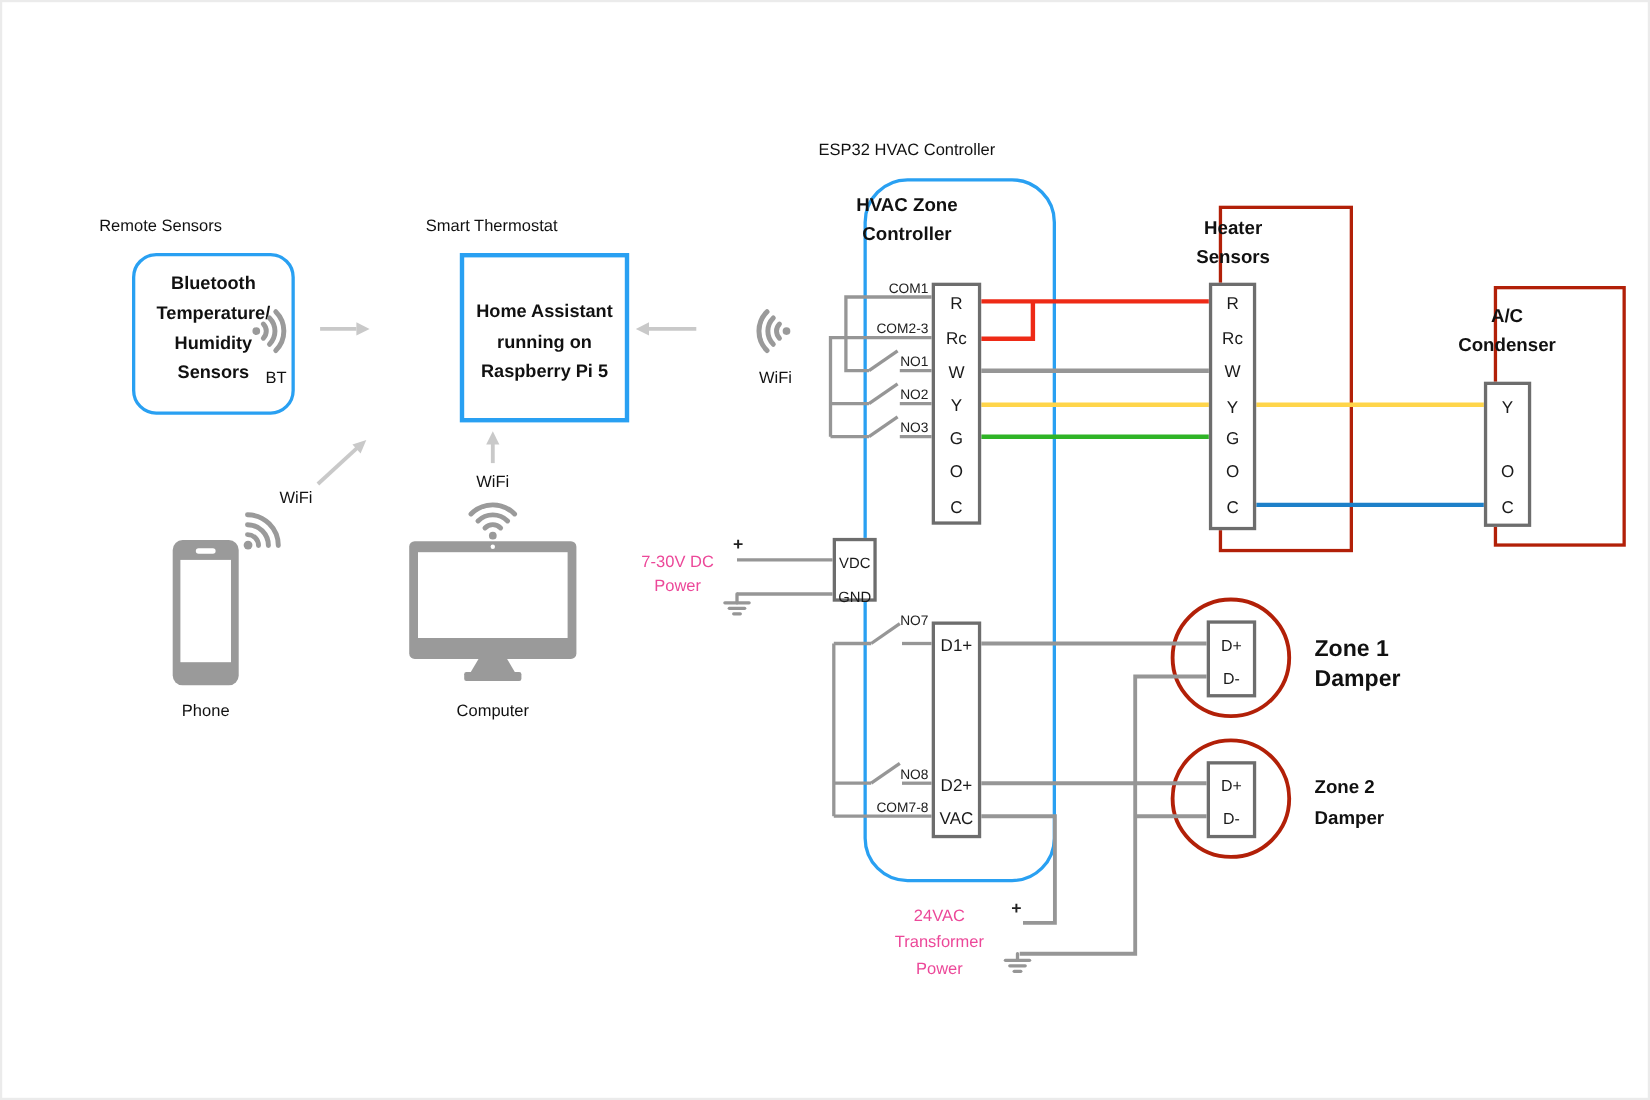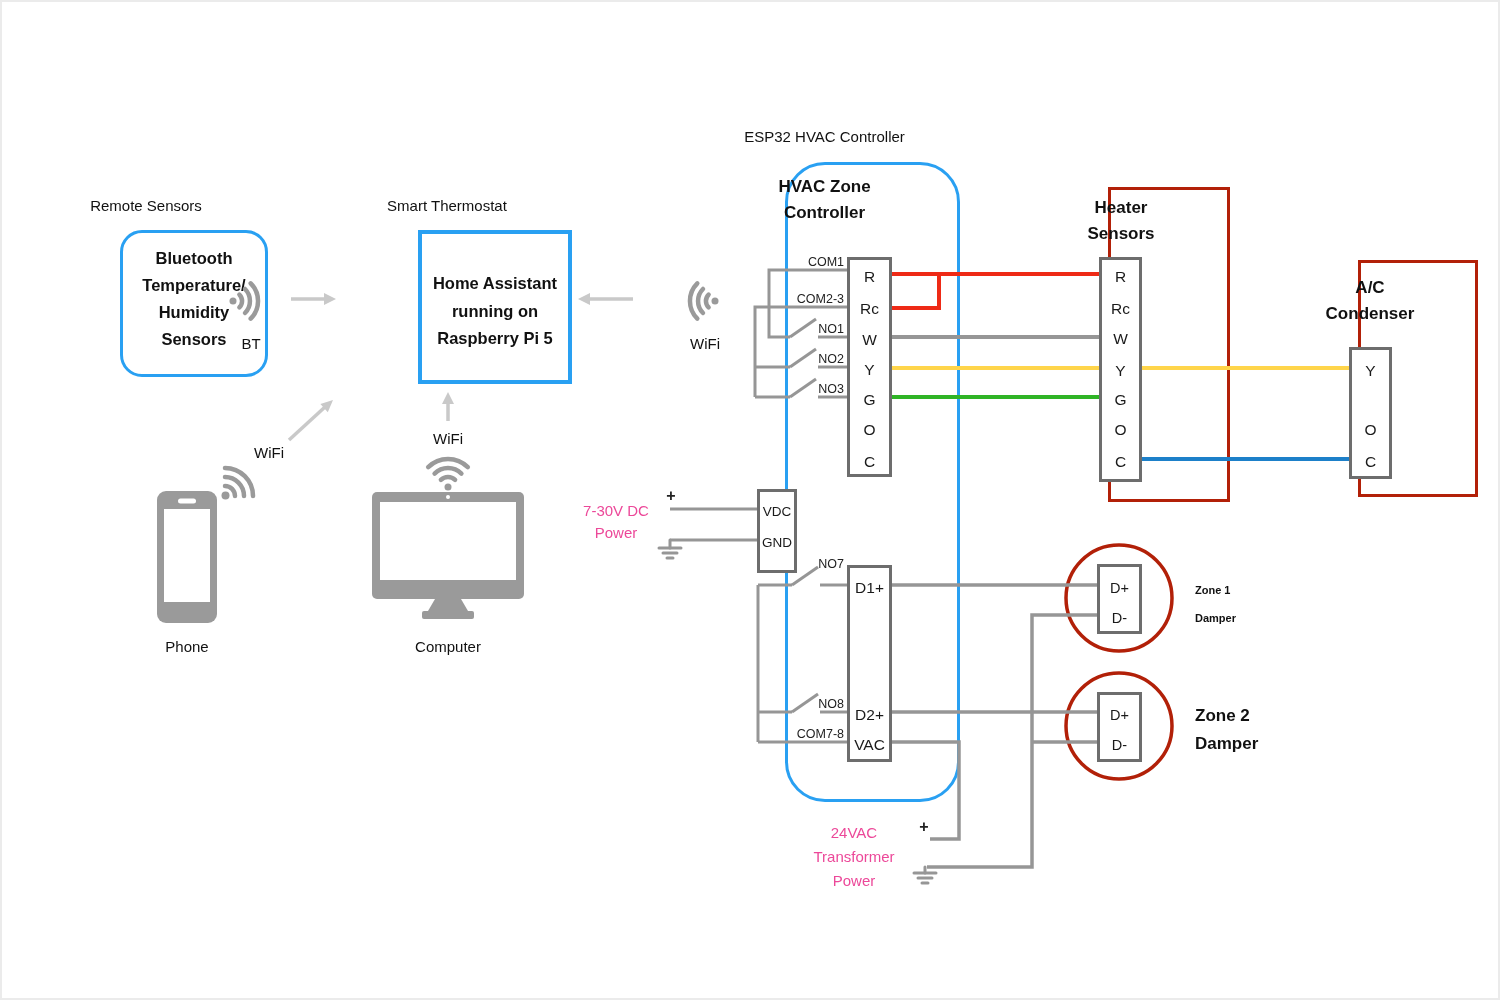--- a/index.html
+++ b/index.html
@@ -232,21 +232,21 @@
     <span class="trow" style="top:70px">O</span>
     <span class="trow" style="top:102px">C</span>
   </div>
 
   <div class="tblock" style="left:845px;top:563px;width:45px;height:197px;">
     <span class="trow" style="top:10px">D1+</span>
     <span class="trow" style="top:137px">D2+</span>
     <span class="trow" style="top:167px">VAC</span>
   </div>
 
-  <div class="tblock" style="left:755px;top:487px;width:40px;height:84px;">
+  <div class="tblock" style="left:755px;top:487px;width:40px;height:58px;">
     <span class="trow small" style="top:10px">VDC</span>
     <span class="trow small" style="top:41px">GND</span>
   </div>
 
   <div class="tblock" style="left:1095px;top:562px;width:45px;height:70px;">
     <span class="trow mid" style="top:11px">D+</span>
     <span class="trow mid" style="top:41px">D-</span>
   </div>
 
   <div class="tblock" style="left:1095px;top:690px;width:45px;height:70px;">
@@ -259,21 +259,21 @@
   <div class="lbl italic center" style="left:735px;top:126px;width:175px;">ESP32 HVAC Controller</div>
 
   <div class="lbl center" style="left:233px;top:333px;width:32px;">BT</div>
   <div class="lbl center" style="left:675px;top:333px;width:56px;">WiFi</div>
   <div class="lbl center" style="left:239px;top:442px;width:56px;">WiFi</div>
   <div class="lbl center" style="left:418px;top:428px;width:56px;">WiFi</div>
 
   <div class="lbl italic center" style="left:125px;top:636px;width:120px;">Phone</div>
   <div class="lbl italic center" style="left:386px;top:636px;width:120px;">Computer</div>
 
-  <div class="lbl" style="left:1193px;top:574px;font-weight:700;font-size:11px;line-height:28px;">
+  <div class="lbl" style="left:1193px;top:574px;font-weight:700;font-size:21px;line-height:28px;">
     <div>Zone 1</div>
     <div>Damper</div>
   </div>
   <div class="lbl" style="left:1193px;top:700px;font-weight:700;font-size:17px;line-height:28px;">
     <div>Zone 2</div>
     <div>Damper</div>
   </div>
 
   <div class="relaylbl" style="left:770px;top:253px;width:72px;">COM1</div>
   <div class="relaylbl" style="left:770px;top:290px;width:72px;">COM2-3</div>

